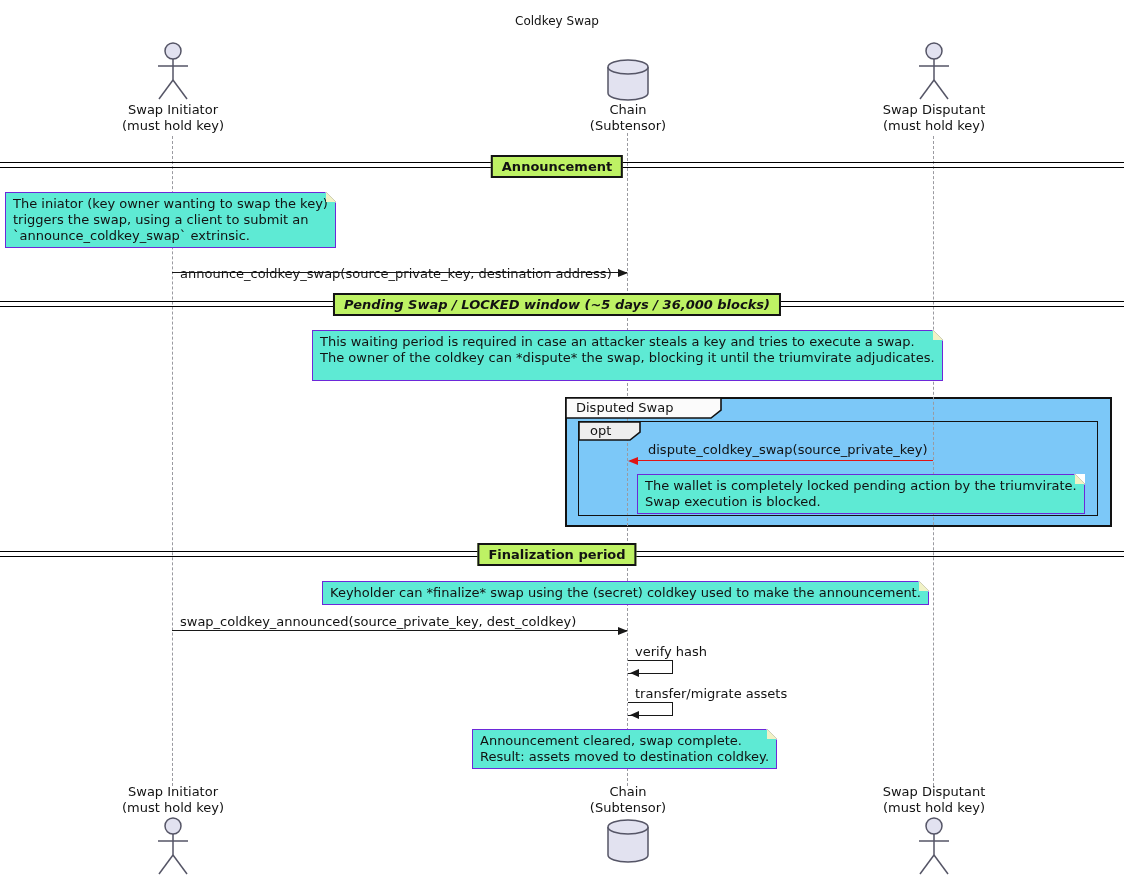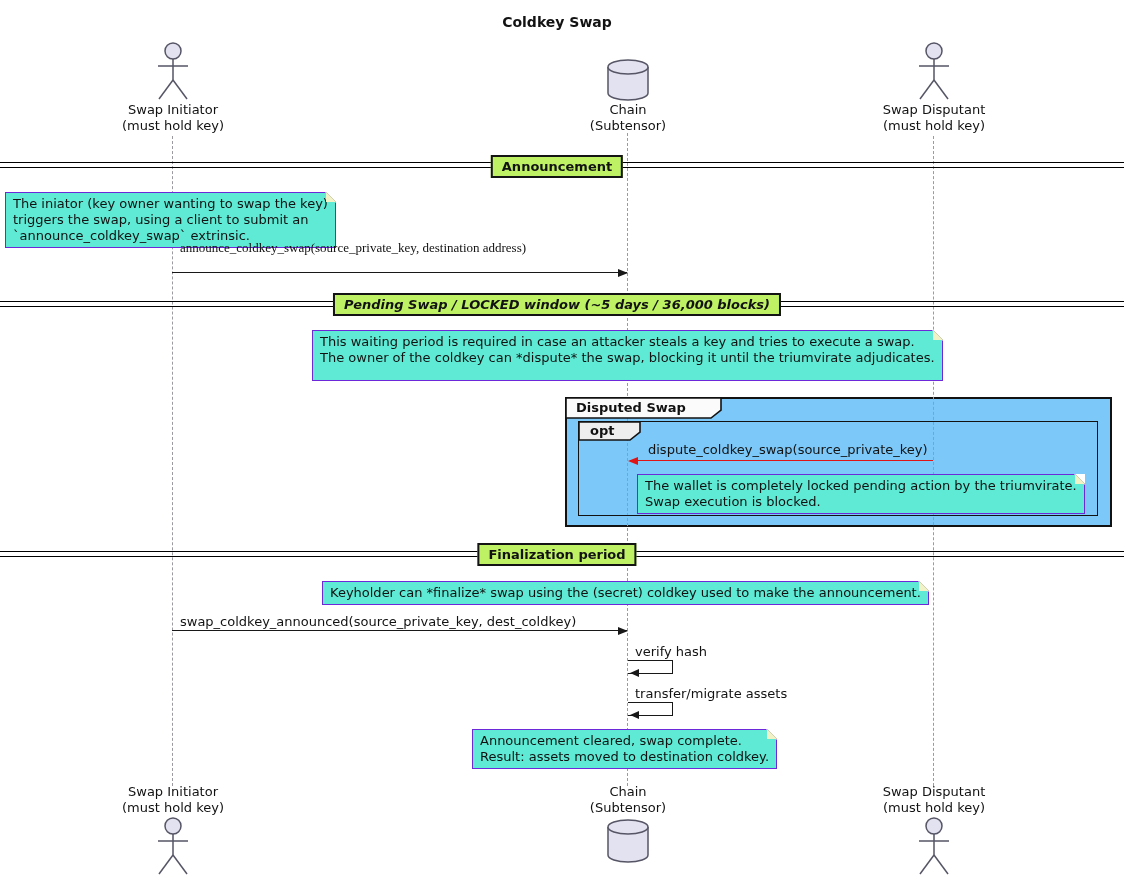--- a/index.html
+++ b/index.html
@@ -2,21 +2,21 @@
 <html><head>
 <meta charset="utf-8">
 <style>
   html,body{margin:0;padding:0;background:#ffffff;}
   .canvas{
     position:relative;width:1124px;height:880px;background:#ffffff;
     font-family:"DejaVu Sans", sans-serif;font-size:13px;color:#121212;
     overflow:hidden;
   }
   .abs{position:absolute;}
-  .title{font-weight:bold;font-size:14px;transform:translateX(-50%);white-space:nowrap;}
+  .title{font-weight:normal;font-size:12px;transform:translateX(-50%);white-space:nowrap;}
   .lifeline{position:absolute;width:0;border-left:1px dashed #9a9aa0;}
   .participant-label{
     position:absolute;transform:translateX(-50%);text-align:center;
     line-height:16px;white-space:nowrap;width:max-content;
   }
   .divider-lines{
     position:absolute;left:0;width:1124px;height:4px;
     border-top:1px solid #000;border-bottom:1px solid #000;
   }
   .divider-box{
@@ -43,21 +43,21 @@
   .arrow-r{position:absolute;width:0;height:0;
     border-top:4px solid transparent;border-bottom:4px solid transparent;
     border-left:10px solid #181818;}
   .arrow-l{position:absolute;width:0;height:0;
     border-top:4px solid transparent;border-bottom:4px solid transparent;
     border-right:10px solid #181818;}
   .arrow-l.red{border-right-color:#e01414;}
   .self-loop{position:absolute;border:1px solid #181818;border-left:none;background:transparent;}
   .group-outer{position:absolute;background:#7cc8f8;border:2px solid #121212;}
   .opt-box{position:absolute;border:1.5px solid #121212;}
-  .tab-label{position:absolute;font-weight:bold;white-space:nowrap;}
+  .tab-label{position:absolute;font-weight:normal;white-space:nowrap;}
   svg{display:block;}
 </style>
 </head>
 <body>
 
 <div class="canvas">
 
   <div class="abs title" style="left:557px;top:14px;">Coldkey Swap</div>
 
   <div class="group-outer" style="left:565px;top:397px;width:543px;height:126px;"></div>
@@ -101,21 +101,21 @@
 
   <div class="divider-lines" style="top:162px;"></div>
   <div class="divider-box" style="left:557px;top:155px;">Announcement</div>
 
   <div class="note" style="left:5px;top:192px;">
     <div>The iniator (key owner wanting to swap the key)</div>
     <div>triggers the swap, using a client to submit an</div>
     <div>`announce_coldkey_swap` extrinsic.</div>
   </div>
 
-  <div class="msg-label" style="left:180px;top:240px;font-family:Liberation Serif, serif;">announce_coldkey_swap(source_private_key, destination address)</div>
+  <div class="msg-label" style="left:180px;top:266px;">announce_coldkey_swap(source_private_key, destination address)</div>
   <div class="msg-line" style="left:172px;top:272px;width:455px;"></div>
   <div class="arrow-r" style="left:618px;top:269px;"></div>
 
   <div class="divider-lines" style="top:301px;"></div>
   <div class="divider-box" style="left:557px;top:293px;font-style:italic;">Pending Swap / LOCKED window (~5 days / 36,000 blocks)</div>
 
   <div class="note" style="left:312px;top:330px;height:43px;">
     <div>This waiting period is required in case an attacker steals a key and tries to execute a swap.</div>
     <div>The owner of the coldkey can *dispute* the swap, blocking it until the triumvirate adjudicates.</div>
   </div>

